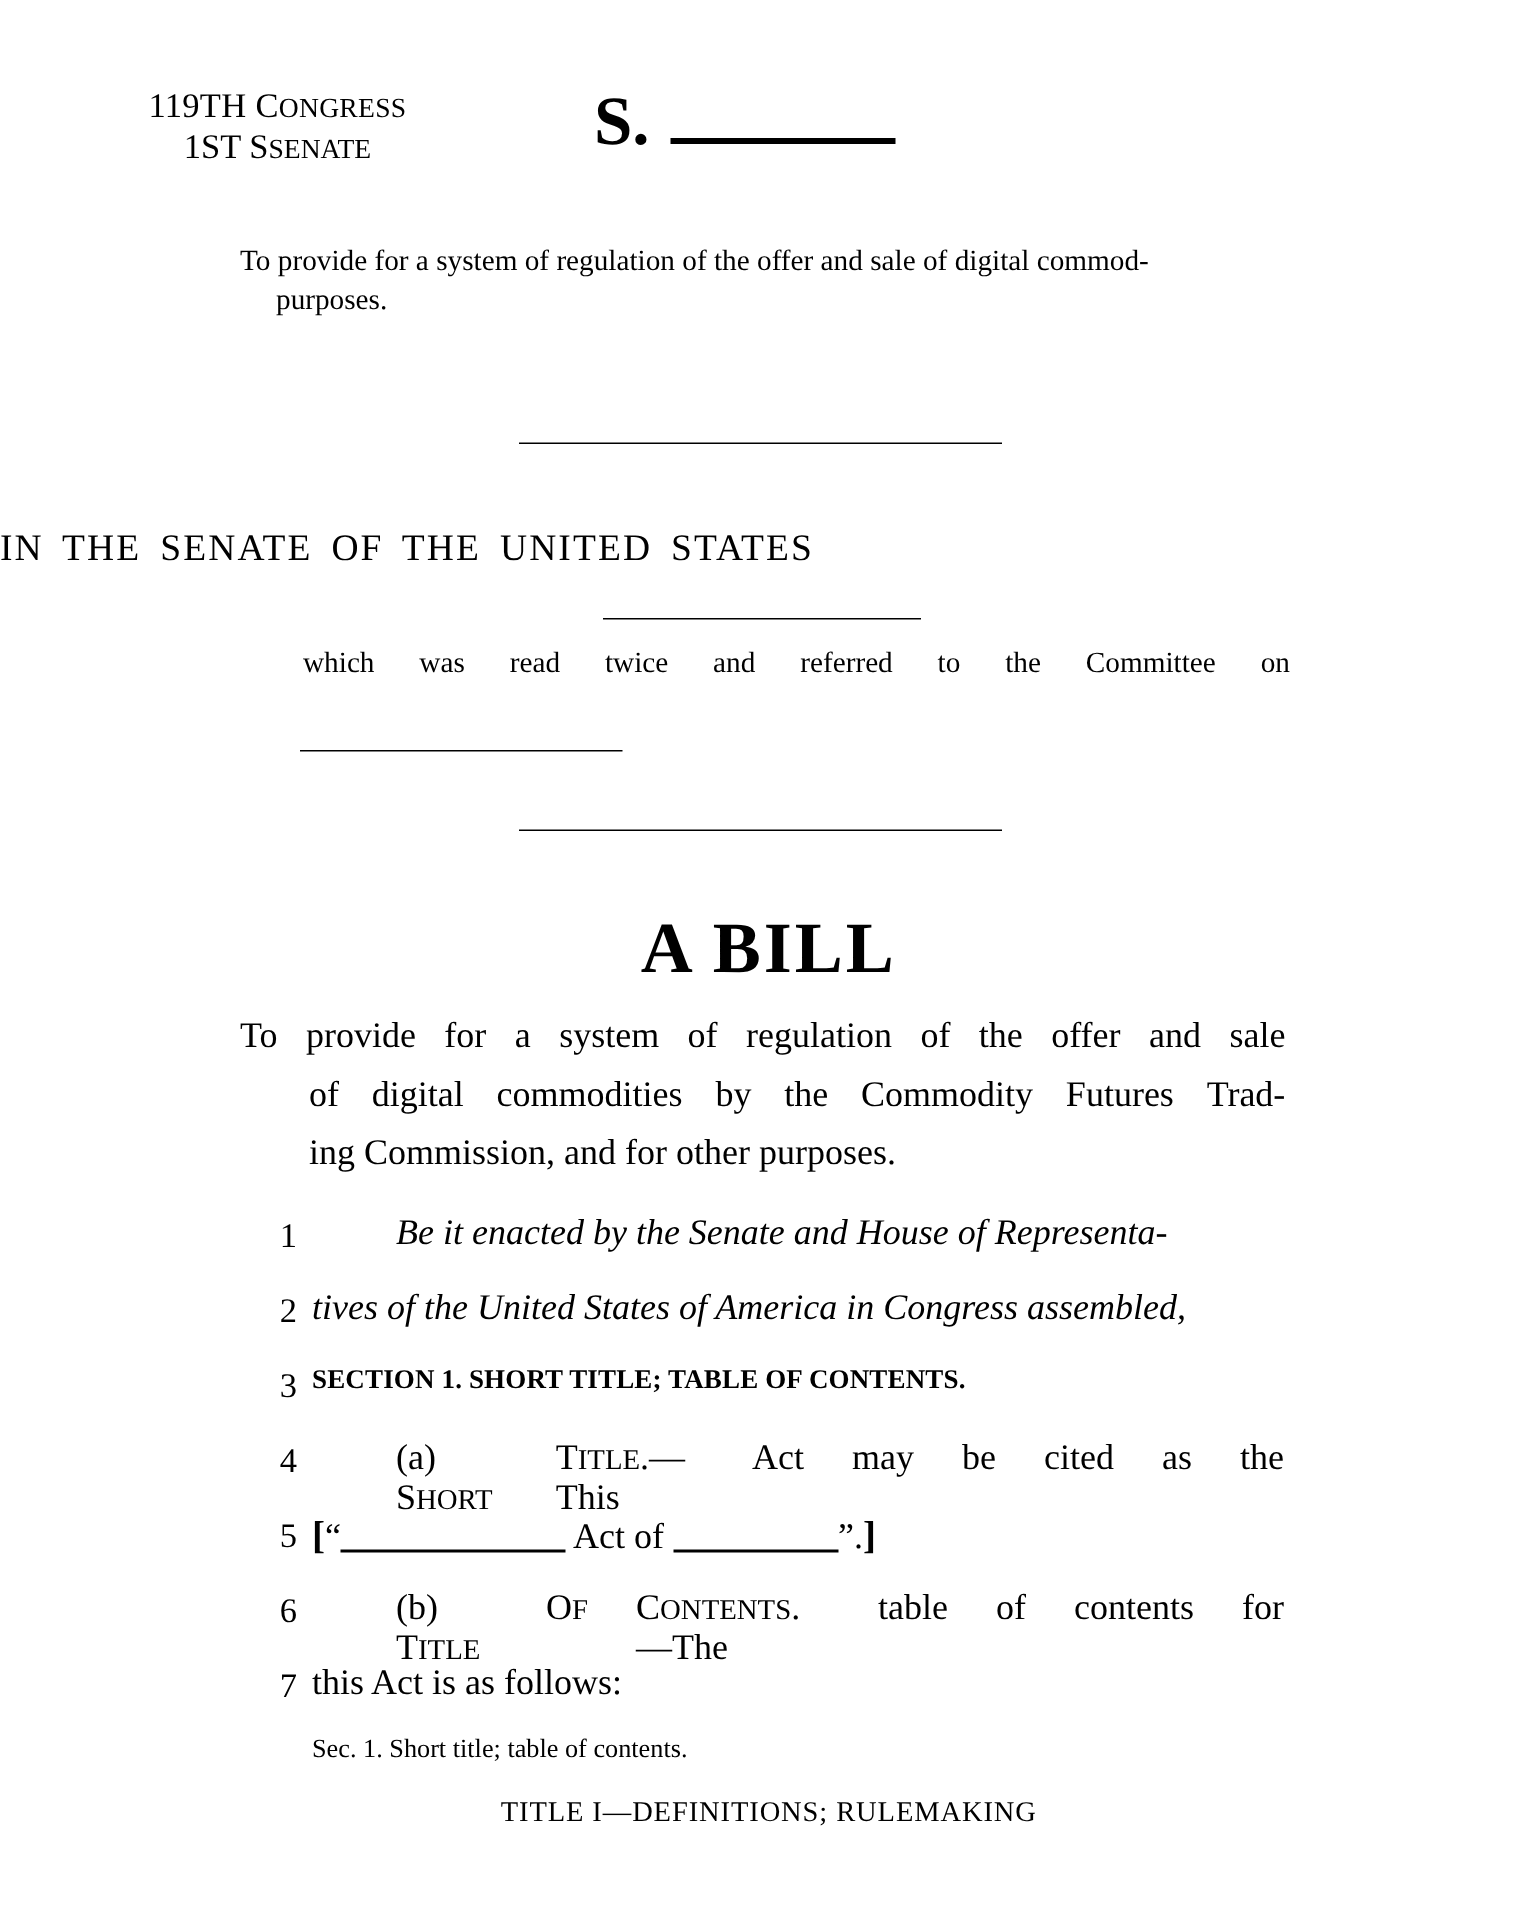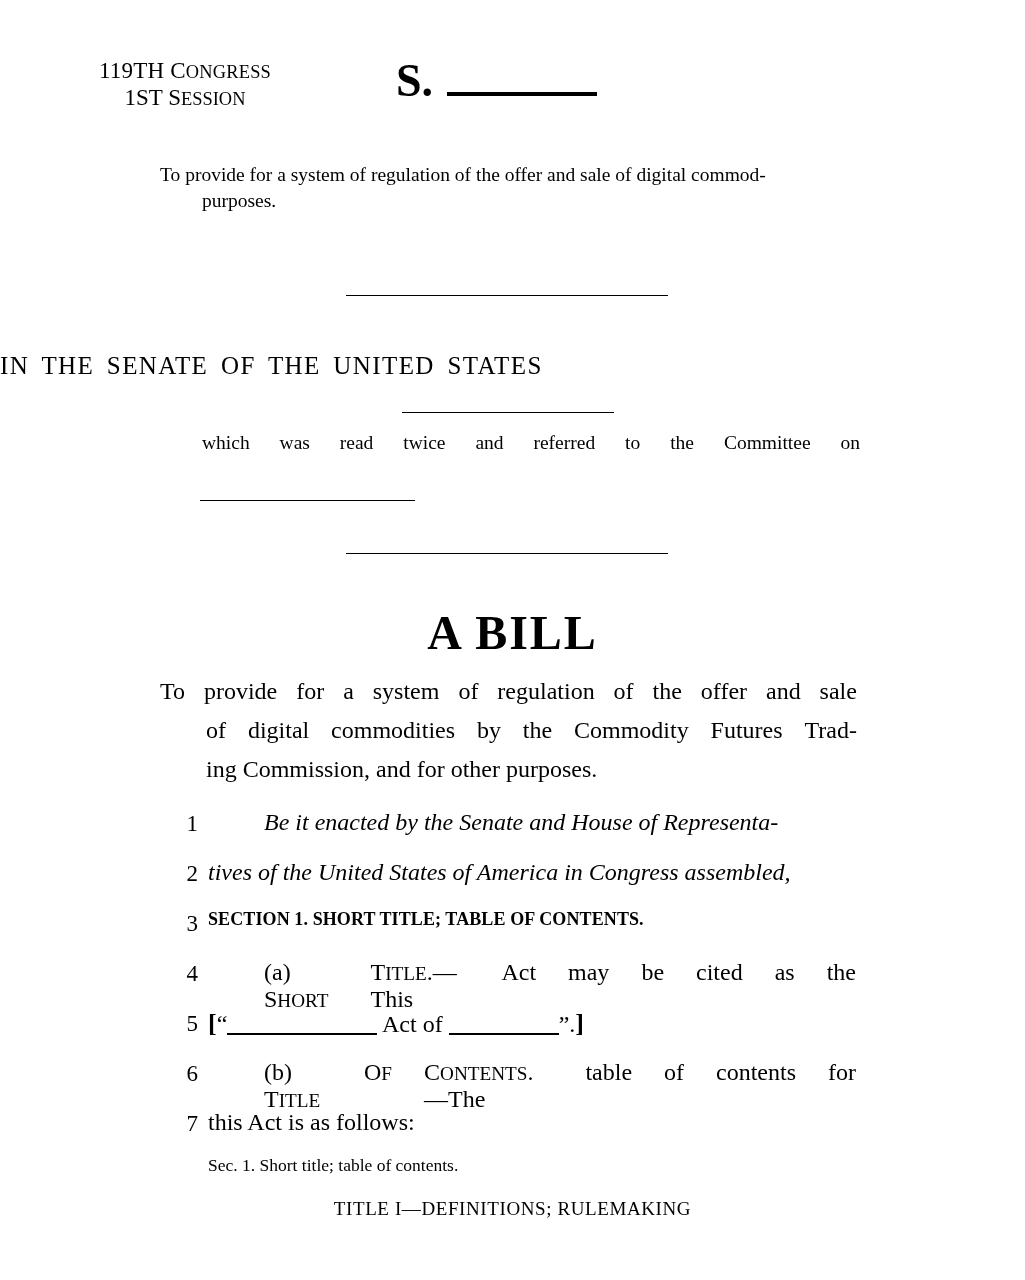--- a/index.html
+++ b/index.html
@@ -254,32 +254,32 @@
 <body>
 
 <div class="page">
 
   <div class="header-row">
     <div class="congress-block">
       <div class="congress-line1">
         <span>119TH C<span style="font-size:0.80em">ONGRESS</span></span>
       </div>
       <div class="congress-line2">
-        <span>1ST S<span style="font-size:0.80em">ESSION</span></span>
+        <span>1ST S<span style="font-size:0.80em">SENATE</span></span>
       </div>
     </div>
     <div class="bill-designator">
       <span class="s">S.</span>
       <span class="blank"></span>
     </div>
   </div>
 
   <div class="long-title">
     <p>To provide for a system of regulation of the offer and sale of digital commod-</p>
-    <p style="margin-left:42px;">purposes.</p>
+    <p style="margin-left:24px;">purposes.</p>
   </div>
 
   <div class="rule-long" id="rule1"></div>
 
   <div class="senate-line">IN THE SENATE OF THE UNITED STATES</div>
 
   <div class="rule-short" id="rule2"></div>
 
   <div class="sponsor">
     <div class="l2 spread">

